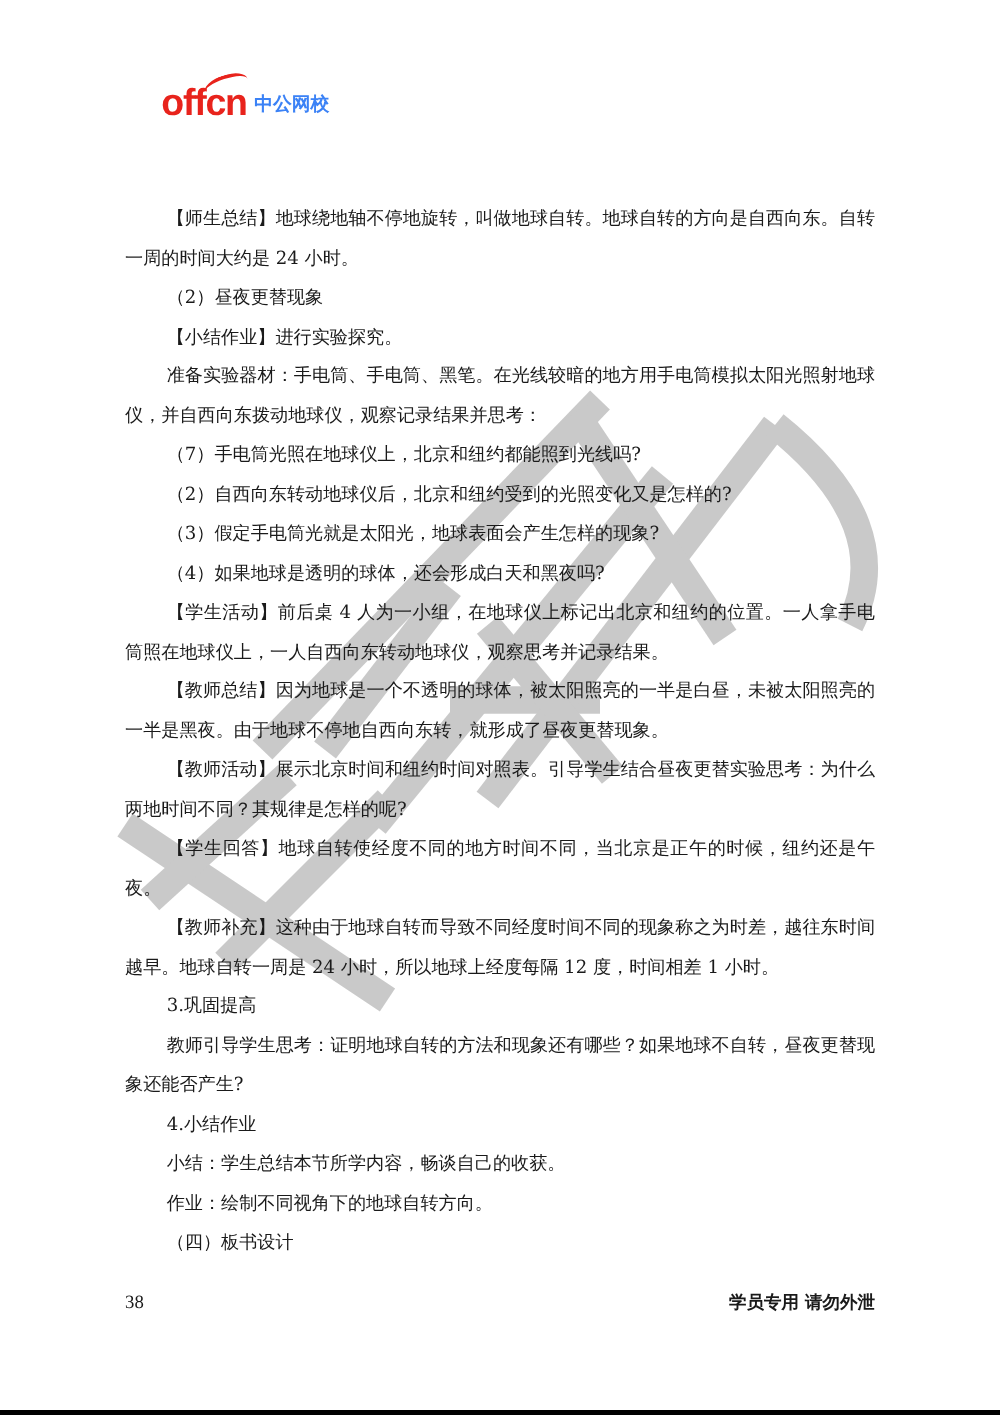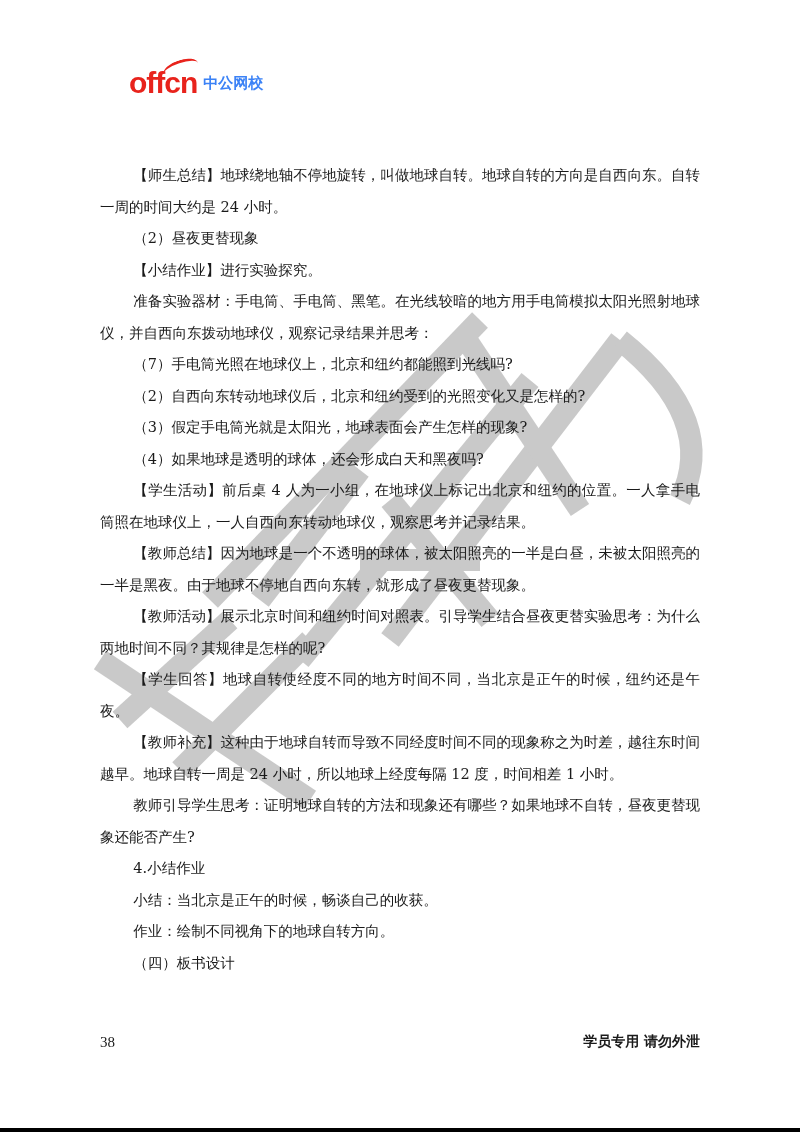--- a/index.html
+++ b/index.html
@@ -57,22 +57,23 @@
   <p class="p indent">准备实验器材：手电筒、手电筒、黑笔。在光线较暗的地方用手电筒模拟太阳光照射地球仪，并自西向东拨动地球仪，观察记录结果并思考：</p>
   <p class="p indent">（7）手电筒光照在地球仪上，北京和纽约都能照到光线吗?</p>
   <p class="p indent">（2）自西向东转动地球仪后，北京和纽约受到的光照变化又是怎样的?</p>
   <p class="p indent">（3）假定手电筒光就是太阳光，地球表面会产生怎样的现象?</p>
   <p class="p indent">（4）如果地球是透明的球体，还会形成白天和黑夜吗?</p>
   <p class="p indent">【学生活动】前后桌 4 人为一小组，在地球仪上标记出北京和纽约的位置。一人拿手电筒照在地球仪上，一人自西向东转动地球仪，观察思考并记录结果。</p>
   <p class="p indent">【教师总结】因为地球是一个不透明的球体，被太阳照亮的一半是白昼，未被太阳照亮的一半是黑夜。由于地球不停地自西向东转，就形成了昼夜更替现象。</p>
   <p class="p indent">【教师活动】展示北京时间和纽约时间对照表。引导学生结合昼夜更替实验思考：为什么两地时间不同？其规律是怎样的呢?</p>
   <p class="p indent">【学生回答】地球自转使经度不同的地方时间不同，当北京是正午的时候，纽约还是午夜。</p>
   <p class="p indent">【教师补充】这种由于地球自转而导致不同经度时间不同的现象称之为时差，越往东时间越早。地球自转一周是 24 小时，所以地球上经度每隔 12 度，时间相差 1 小时。</p>
+  <p class="p indent">3.巩固提高</p>
   <p class="p indent">教师引导学生思考：证明地球自转的方法和现象还有哪些？如果地球不自转，昼夜更替现象还能否产生?</p>
   <p class="p indent">4.小结作业</p>
-  <p class="p indent">小结：当北京是正午的时候，畅谈自己的收获。</p>
+  <p class="p indent">小结：学生总结本节所学内容，畅谈自己的收获。</p>
   <p class="p indent">作业：绘制不同视角下的地球自转方向。</p>
   <p class="p indent">（四）板书设计</p>
 </div>
 
 <div class="footer-page">38</div>
 <div class="footer-note">学员专用  请勿外泄</div>
 <div class="bottom-bar"></div>
 
 </body></html>

